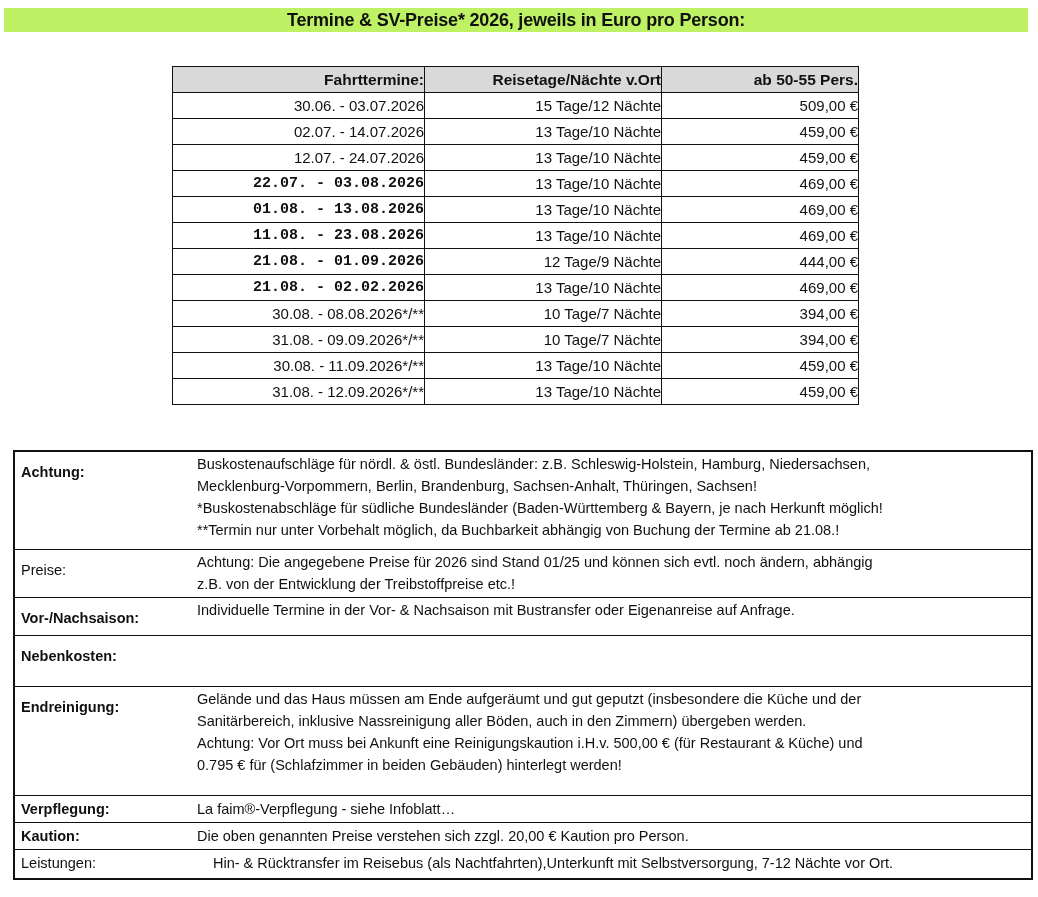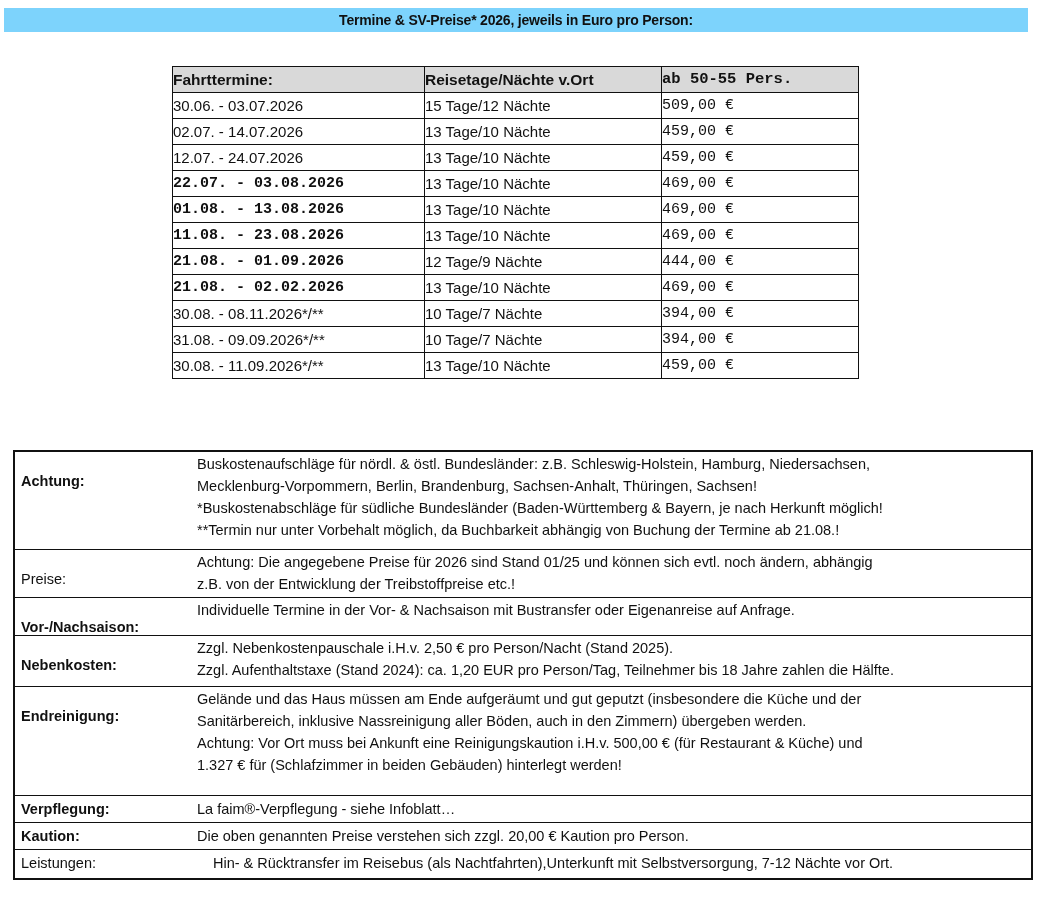--- a/index.html
+++ b/index.html
@@ -2,51 +2,51 @@
 <html><head>
 <meta charset="utf-8">
 <style>
   html, body { margin: 0; padding: 0; background: #ffffff; }
   body {
     width: 1038px; height: 897px; position: relative; overflow: hidden;
     font-family: "Liberation Sans", sans-serif; color: #111;
   }
   .title-bar {
     position: absolute; left: 4px; top: 8px; width: 1024px; height: 24px;
-    background: #7dd3fc;
+    background: #bef264;
     display: flex; align-items: center; justify-content: center;
-    font-weight: bold; font-size: 14px; letter-spacing: -0.2px;
+    font-weight: bold; font-size: 18px; letter-spacing: -0.2px;
   }
   table.prices {
     position: absolute; left: 172px; top: 66px;
     border-collapse: collapse;
     font-size: 15px;
   }
   table.prices th, table.prices td {
     border: 1.5px solid #111;
-    height: 25px; padding: 0; text-align: left; line-height: 25px;
+    height: 25px; padding: 0; text-align: right; line-height: 25px;
   }
   table.prices th { background: #d9d9d9; font-weight: bold; font-size: 15.5px; height: 25px; }
   table.prices .c1 { width: 251px; }
   table.prices .c2 { width: 236px; }
-  table.prices .c3 { width: 196px; font-family: Liberation Mono, monospace; }
+  table.prices .c3 { width: 196px; }
   table.prices td.bold { font-weight: bold; font-family: Liberation Mono, monospace; }
 
   .info {
     position: absolute; left: 13px; top: 450px; width: 1020px;
     border: 2px solid #111; box-sizing: border-box;
     font-size: 14.5px;
   }
   .info .row {
     display: flex; border-top: 1.5px solid #111;
   }
   .info .row:first-child { border-top: none; }
   .info .label {
     width: 176px; flex: none; padding-left: 6px; font-weight: bold;
-    line-height: 22px; padding-top: 18px;
+    line-height: 22px; padding-top: 9px;
   }
   .info .label.normal { font-weight: normal; }
   .info .content { flex: 1; line-height: 22px; padding-top: 1px; padding-bottom: 3px; }
   .info .content b { font-weight: normal; }
   .row.r-achtung { height: 97px; }
   .row.r-preise { height: 47px; justify-content: space-between; }
   .row.r-vor { height: 37px; }
   .row.r-neben { height: 50px; }
   .row.r-end { height: 108px; }
   .row.r-verpf { height: 26px; }
@@ -103,31 +103,36 @@
         <td class="c1 bold">21.08. - 01.09.2026</td>
         <td class="c2">12 Tage/9 Nächte</td>
         <td class="c3">444,00 €</td>
       </tr>
       <tr>
         <td class="c1 bold">21.08. - 02.02.2026</td>
         <td class="c2">13 Tage/10 Nächte</td>
         <td class="c3">469,00 €</td>
       </tr>
       <tr>
-        <td class="c1">30.08. - 08.11.2026*/**</td>
+        <td class="c1">30.08. - 08.08.2026*/**</td>
         <td class="c2">10 Tage/7 Nächte</td>
         <td class="c3">394,00 €</td>
       </tr>
       <tr>
         <td class="c1">31.08. - 09.09.2026*/**</td>
         <td class="c2">10 Tage/7 Nächte</td>
         <td class="c3">394,00 €</td>
       </tr>
       <tr>
         <td class="c1">30.08. - 11.09.2026*/**</td>
+        <td class="c2">13 Tage/10 Nächte</td>
+        <td class="c3">459,00 €</td>
+      </tr>
+      <tr>
+        <td class="c1">31.08. - 12.09.2026*/**</td>
         <td class="c2">13 Tage/10 Nächte</td>
         <td class="c3">459,00 €</td>
       </tr>
     </tbody>
 </table>
 
 <div class="info">
   <div class="row r-achtung">
     <div class="label">Achtung:</div>
     <div class="content">
@@ -143,32 +148,28 @@
       <div><b>Achtung</b><span>: Die angegebene Preise für 2026 sind Stand 01/25 und können sich evtl. noch ändern, abhängig</span></div>
       <div>z.B. von der Entwicklung der Treibstoffpreise etc.!</div>
     </div>
   </div>
   <div class="row r-vor">
     <div class="label">Vor-/Nachsaison:</div>
     <div class="content">Individuelle Termine in der Vor- &amp; Nachsaison mit Bustransfer oder Eigenanreise auf Anfrage.</div>
   </div>
   <div class="row r-neben">
     <div class="label">Nebenkosten:</div>
-    <div class="content">
-      <div>Zzgl. Nebenkostenpauschale i.H.v. 2,50 € pro Person/Nacht (Stand 2025).</div>
-      <div>Zzgl. Aufenthaltstaxe  (Stand 2024): ca. 1,20 EUR pro Person/Tag, Teilnehmer bis 18 Jahre zahlen die Hälfte.</div>
-    </div>
   </div>
   <div class="row r-end">
     <div class="label">Endreinigung:</div>
     <div class="content">
       <div>Gelände und das Haus müssen am Ende aufgeräumt und gut geputzt (insbesondere die Küche und der</div>
       <div>Sanitärbereich, inklusive Nassreinigung aller Böden, auch in den Zimmern) übergeben werden.</div>
       <div><b>Achtung</b><span>: Vor Ort muss bei Ankunft eine Reinigungskaution i.H.v. 500,00 € (für Restaurant &amp; Küche) und</span></div>
-      <div>1.327 € für (Schlafzimmer in beiden Gebäuden) hinterlegt werden!</div>
+      <div>0.795 € für (Schlafzimmer in beiden Gebäuden) hinterlegt werden!</div>
     </div>
   </div>
   <div class="row r-verpf">
     <div class="label">Verpflegung:</div>
     <div class="content">La faim®-Verpflegung - siehe Infoblatt…</div>
   </div>
   <div class="row r-kaution">
     <div class="label">Kaution:</div>
     <div class="content">Die oben genannten Preise verstehen sich zzgl. 20,00 € Kaution pro Person.</div>
   </div>

